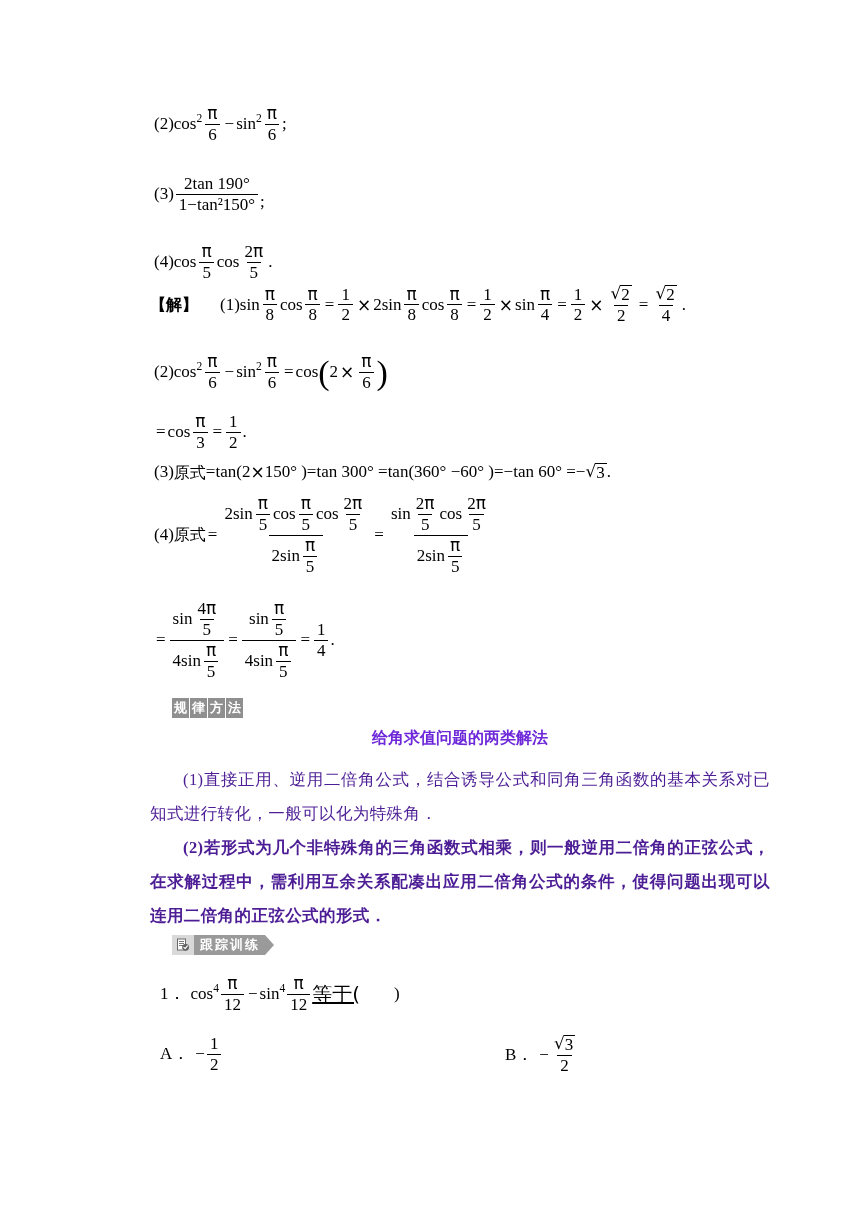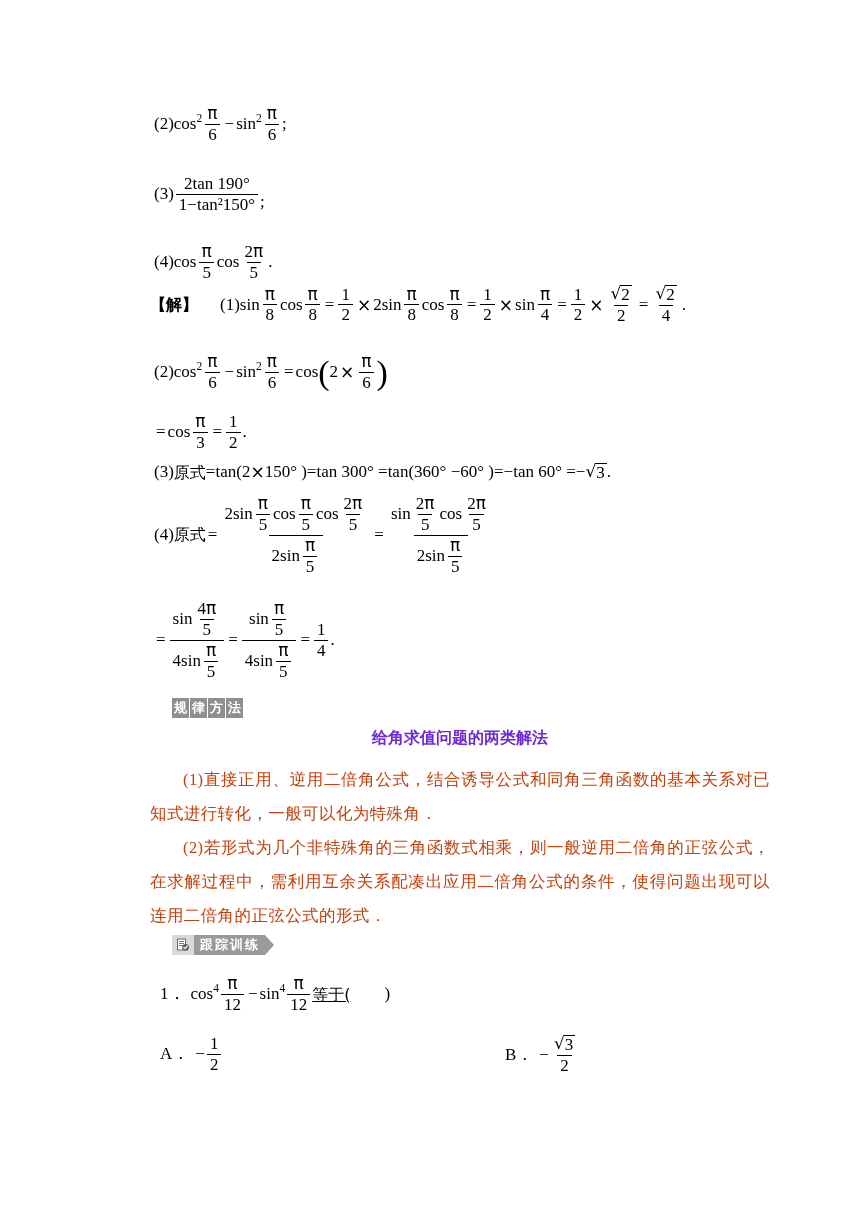--- a/index.html
+++ b/index.html
@@ -141,21 +141,21 @@
   }
 
   .para {
     position: absolute;
     width: 620px;
     font-family: "Liberation Serif", "DejaVu Serif", serif;
     font-size: 16.5px;
     line-height: 34px;
     text-indent: 2em;
     text-align: justify;
-    color: #c2410c;
+    color: #4c1d95;
     letter-spacing: 0.4px;
   }
 </style>
 </head>
 <body>
 
 <div class="page">
 <div class="content">
 
   <div class="eqline" style="left:4px; top:10px;">
@@ -460,21 +460,21 @@
     <span class="ch">规</span>
     <span class="ch">律</span>
     <span class="ch">方</span>
     <span class="ch">法</span>
   </div>
 
   <div class="section-title" style="left:0px; top:633px;">给角求值问题的两类解法</div>
 
   <div class="para" style="left:0px; top:668px;">(1)直接正用、逆用二倍角公式，结合诱导公式和同角三角函数的基本关系对已知式进行转化，一般可以化为特殊角．</div>
 
-  <div class="para" style="left:0px; top:736px;">(2)若形式为几个非特殊角的三角函数式相乘，则一般逆用二倍角的正弦公式，在求解过程中，需利用互余关系配凑出应用二倍角公式的条件，使得问题出现可以连用二倍角的正弦公式的形式．</div>
+  <div class="para" style="left:0px; top:736px;font-weight:bold;">(2)若形式为几个非特殊角的三角函数式相乘，则一般逆用二倍角的正弦公式，在求解过程中，需利用互余关系配凑出应用二倍角公式的条件，使得问题出现可以连用二倍角的正弦公式的形式．</div>
 
   <div class="tag2" style="left:22px; top:840px;">
     <span class="icobox">
       <svg width="14" height="14" viewBox="0 0 14 14" aria-hidden="true">
         <rect x="1.5" y="1" width="8" height="11" fill="#ffffff" stroke="#6a6a6a" stroke-width="1"></rect>
         <line x1="3" y1="3.5" x2="8" y2="3.5" stroke="#6a6a6a" stroke-width="0.9"></line>
         <line x1="3" y1="5.5" x2="8" y2="5.5" stroke="#6a6a6a" stroke-width="0.9"></line>
         <line x1="3" y1="7.5" x2="7" y2="7.5" stroke="#6a6a6a" stroke-width="0.9"></line>
         <circle cx="9.6" cy="9.3" r="3.4" fill="#5f5f5f"></circle>
         <path d="M7.9 9.3 L9.2 10.6 L11.4 7.9" stroke="#ffffff" stroke-width="1.2" fill="none" stroke-linecap="round" stroke-linejoin="round"></path>
@@ -494,21 +494,21 @@
         <span class="num cn">π</span>
         <span class="den">12</span>
       </span>
       <span class="op">−</span>
       <span class="mi">sin</span>
           <span class="sup">4</span>
       <span class="frac">
         <span class="num cn">π</span>
         <span class="den">12</span>
       </span>
-      <span class="cn" style="font-size:16px;text-decoration:underline;">等于(</span>
+      <span class="cn" style="font-size:20px;text-decoration:underline;">等于(</span>
       <span style="display:inline-block;width:34px;"></span>
       <span>)</span>
     </span>
   </div>
 
   <div class="eqline" style="left:10px; top:940px;">
     <span class="mrow">
       <span>A．</span>
       <span style="display:inline-block;width:6px;"></span>
       <span>−</span>

